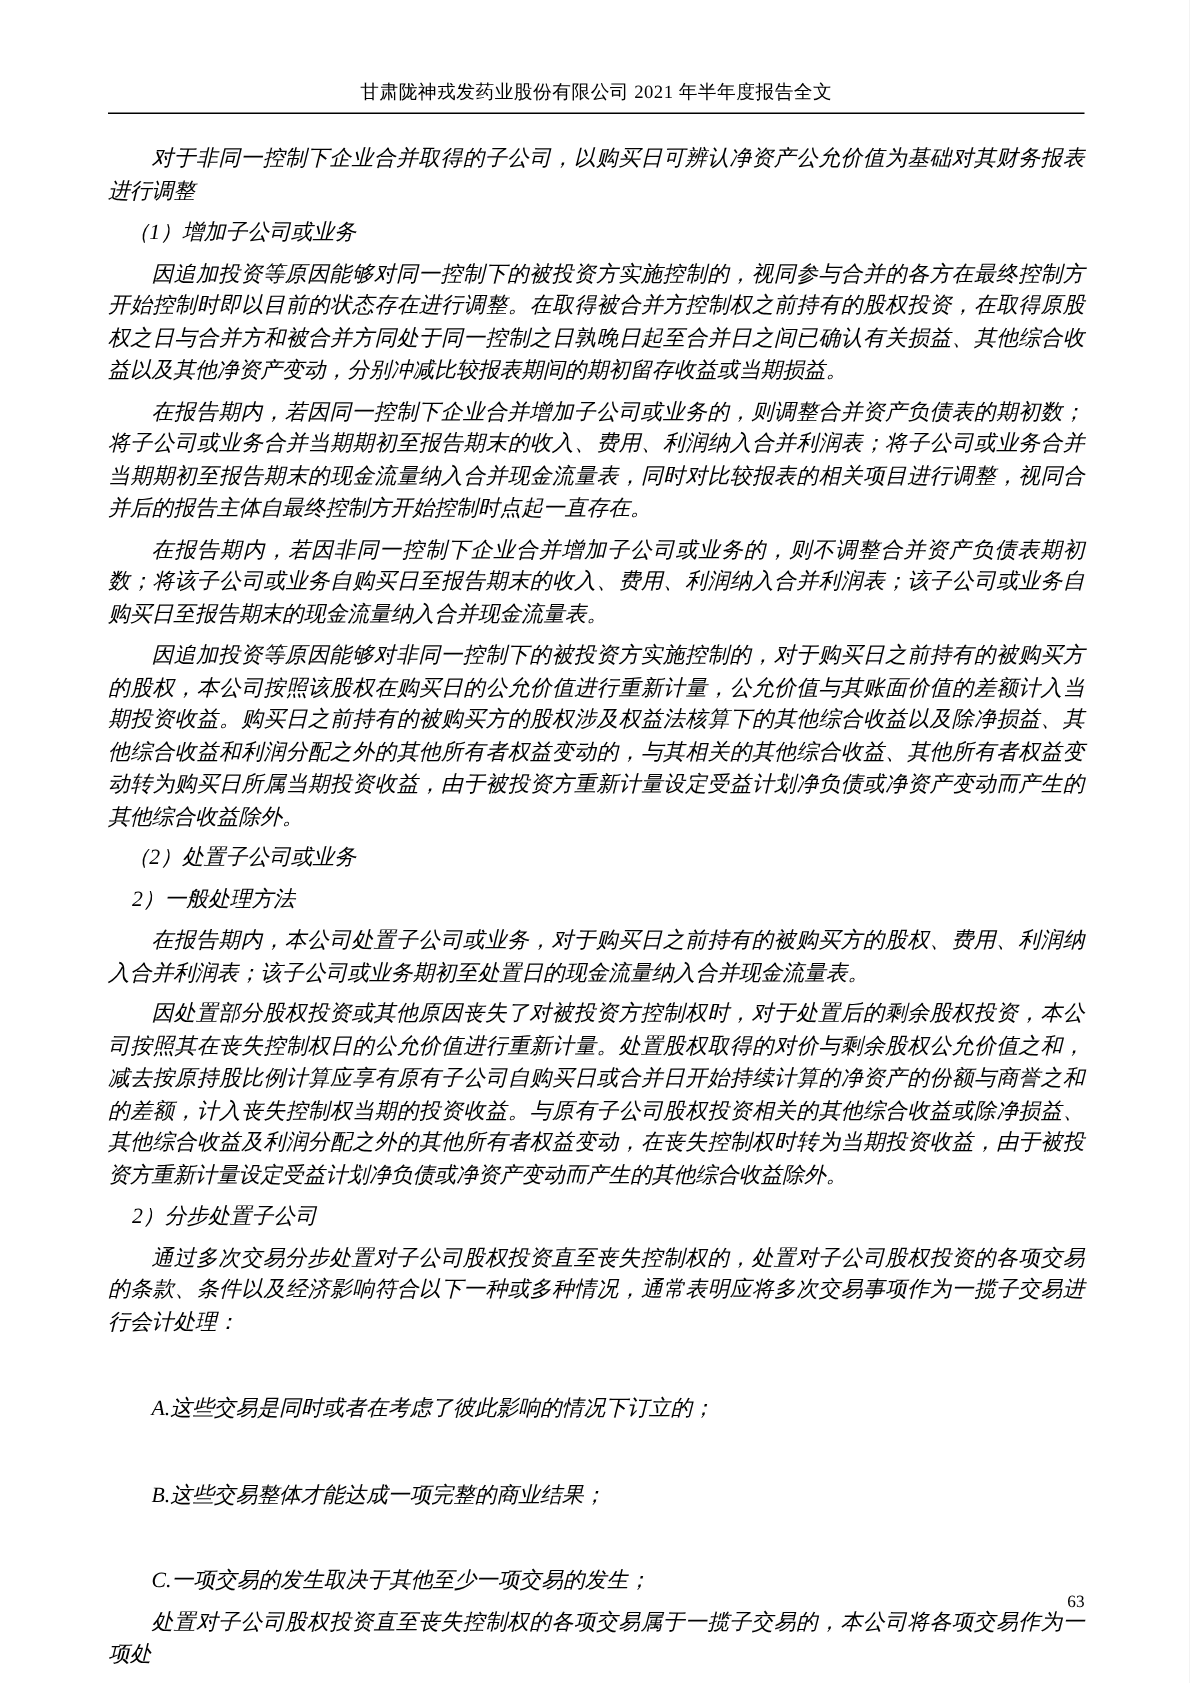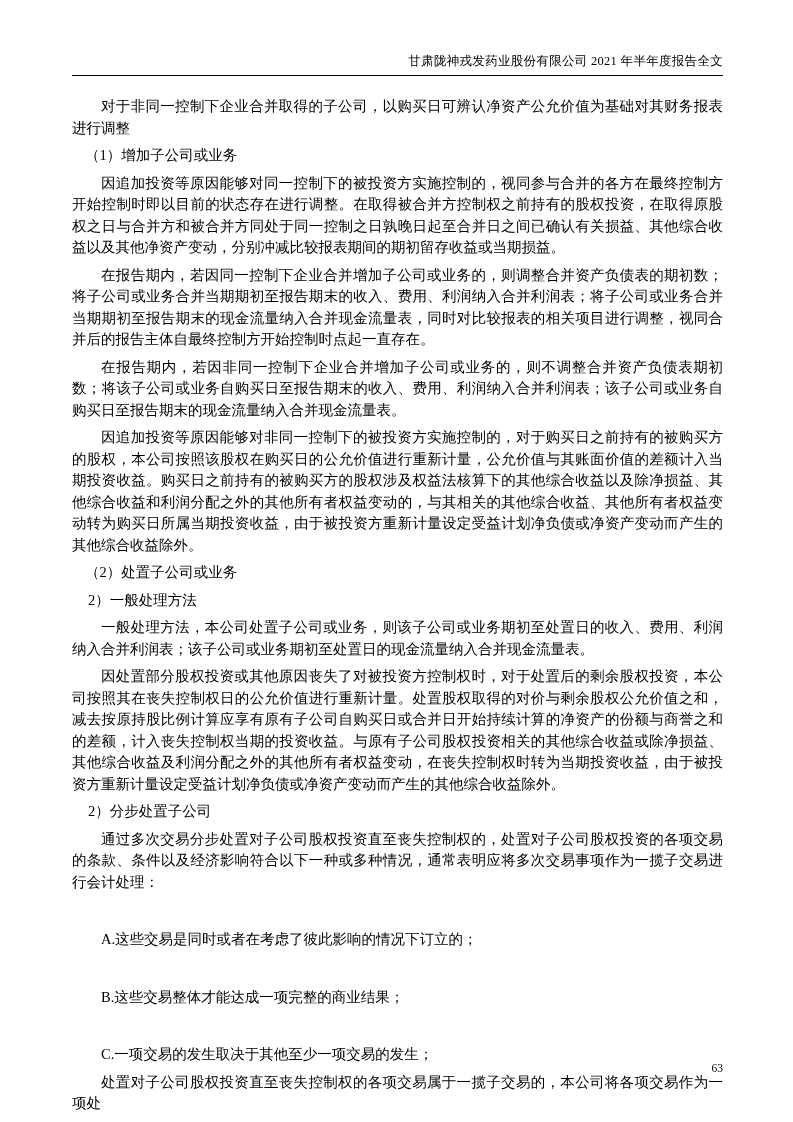--- a/index.html
+++ b/index.html
@@ -16,39 +16,40 @@
     color: #000000;
     font-family: "Liberation Serif", "DejaVu Serif", serif;
     overflow: hidden;
     box-sizing: border-box;
   }
   .page-header {
     position: absolute;
     top: 52px;
     left: 72px;
     right: 70px;
-    text-align: right;
+    text-align: center;
     font-size: 12.5px;
     line-height: 18px;
     padding-bottom: 5px;
     border-bottom: 1px solid #000000;
     letter-spacing: 0.3px;
   }
   .page-body {
     position: absolute;
     top: 96px;
     left: 72px;
     right: 70px;
     text-align: justify;
     font-size: 14.5px;
     line-height: 21.5px;
   }
   .para {
     margin: 0 0 6px 0;
     word-break: break-all;
+    font-style: italic;
   }
   .para.body   { text-indent: 2em; }
   .para.list   { text-indent: 2em; margin-top: 36px; }
   .para.heading2 { text-indent: 0.9em; }
   .para.heading3 { text-indent: 1.1em; }
   .page-footer {
     position: absolute;
     right: 70px;
     bottom: 48px;
     font-size: 11.5px;
@@ -66,21 +67,21 @@
 
   <div class="page-body">
       <p class="para body">对于非同一控制下企业合并取得的子公司，以购买日可辨认净资产公允价值为基础对其财务报表进行调整</p>
       <p class="para heading2">（1）增加子公司或业务</p>
       <p class="para body">因追加投资等原因能够对同一控制下的被投资方实施控制的，视同参与合并的各方在最终控制方开始控制时即以目前的状态存在进行调整。在取得被合并方控制权之前持有的股权投资，在取得原股权之日与合并方和被合并方同处于同一控制之日孰晚日起至合并日之间已确认有关损益、其他综合收益以及其他净资产变动，分别冲减比较报表期间的期初留存收益或当期损益。</p>
       <p class="para body">在报告期内，若因同一控制下企业合并增加子公司或业务的，则调整合并资产负债表的期初数；将子公司或业务合并当期期初至报告期末的收入、费用、利润纳入合并利润表；将子公司或业务合并当期期初至报告期末的现金流量纳入合并现金流量表，同时对比较报表的相关项目进行调整，视同合并后的报告主体自最终控制方开始控制时点起一直存在。</p>
       <p class="para body">在报告期内，若因非同一控制下企业合并增加子公司或业务的，则不调整合并资产负债表期初数；将该子公司或业务自购买日至报告期末的收入、费用、利润纳入合并利润表；该子公司或业务自购买日至报告期末的现金流量纳入合并现金流量表。</p>
       <p class="para body">因追加投资等原因能够对非同一控制下的被投资方实施控制的，对于购买日之前持有的被购买方的股权，本公司按照该股权在购买日的公允价值进行重新计量，公允价值与其账面价值的差额计入当期投资收益。购买日之前持有的被购买方的股权涉及权益法核算下的其他综合收益以及除净损益、其他综合收益和利润分配之外的其他所有者权益变动的，与其相关的其他综合收益、其他所有者权益变动转为购买日所属当期投资收益，由于被投资方重新计量设定受益计划净负债或净资产变动而产生的其他综合收益除外。</p>
       <p class="para heading2">（2）处置子公司或业务</p>
       <p class="para heading3">2）一般处理方法</p>
-      <p class="para body">一般处理方法，本公司处置子公司或业务，则该子公司或业务期初至处置日的收入、费用、利润纳入合并利润表；该子公司或业务期初至处置日的现金流量纳入合并现金流量表。</p>
+      <p class="para body">在报告期内，本公司处置子公司或业务，对于购买日之前持有的被购买方的股权、费用、利润纳入合并利润表；该子公司或业务期初至处置日的现金流量纳入合并现金流量表。</p>
       <p class="para body">因处置部分股权投资或其他原因丧失了对被投资方控制权时，对于处置后的剩余股权投资，本公司按照其在丧失控制权日的公允价值进行重新计量。处置股权取得的对价与剩余股权公允价值之和，减去按原持股比例计算应享有原有子公司自购买日或合并日开始持续计算的净资产的份额与商誉之和的差额，计入丧失控制权当期的投资收益。与原有子公司股权投资相关的其他综合收益或除净损益、其他综合收益及利润分配之外的其他所有者权益变动，在丧失控制权时转为当期投资收益，由于被投资方重新计量设定受益计划净负债或净资产变动而产生的其他综合收益除外。</p>
       <p class="para heading3">2）分步处置子公司</p>
       <p class="para body">通过多次交易分步处置对子公司股权投资直至丧失控制权的，处置对子公司股权投资的各项交易的条款、条件以及经济影响符合以下一种或多种情况，通常表明应将多次交易事项作为一揽子交易进行会计处理：</p>
       <p class="para list">A.这些交易是同时或者在考虑了彼此影响的情况下订立的；</p>
       <p class="para list">B.这些交易整体才能达成一项完整的商业结果；</p>
       <p class="para list">C.一项交易的发生取决于其他至少一项交易的发生；</p>
       <p class="para body">处置对子公司股权投资直至丧失控制权的各项交易属于一揽子交易的，本公司将各项交易作为一项处</p>
       <p class="para list">D.一项交易单独看是不经济的，但是和其他交易一并考虑时是经济的。</p>
     </div>
 

